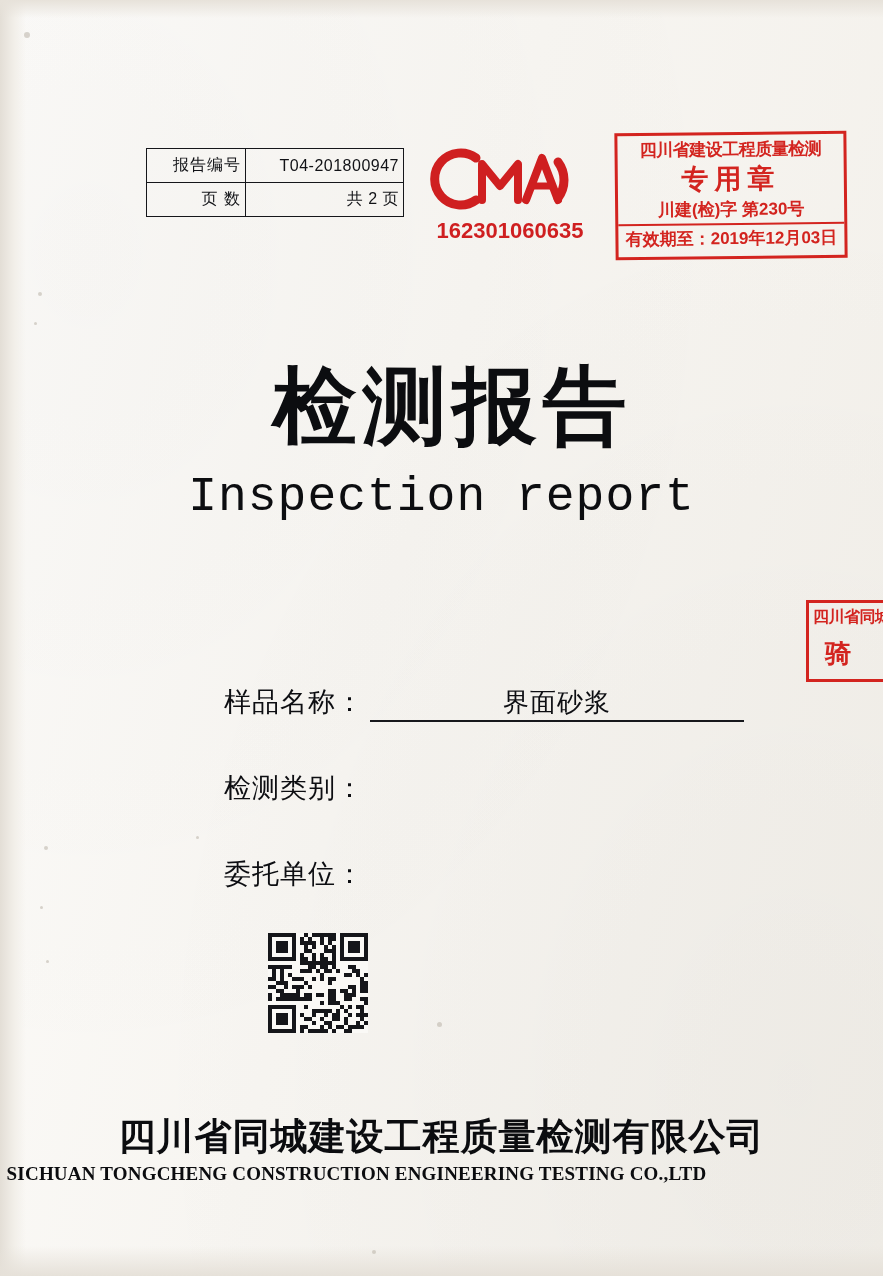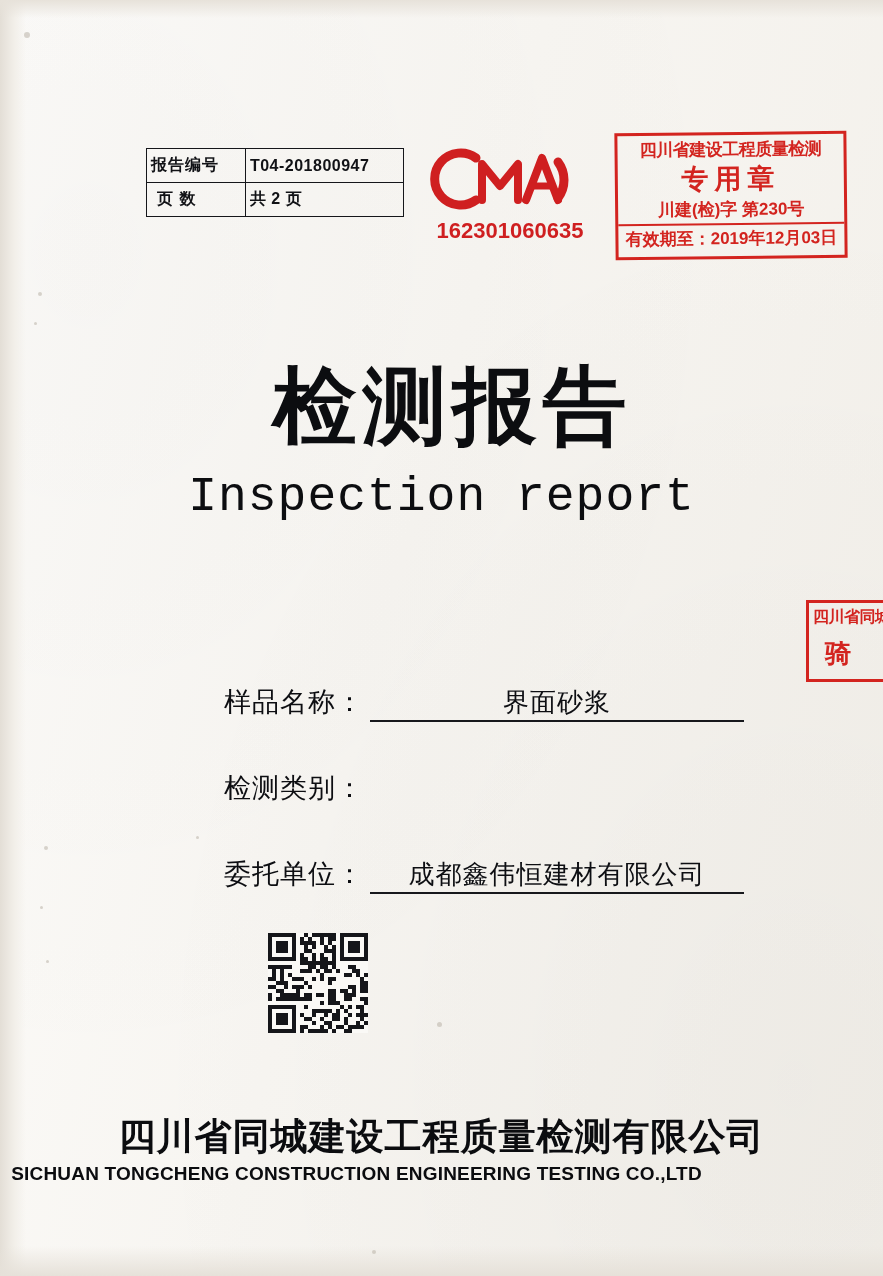--- a/index.html
+++ b/index.html
@@ -59,24 +59,23 @@
     top: 148px;
     width: 258px;
     border-collapse: collapse;
     font-family: "Liberation Sans", sans-serif;
   }
   .info-table td {
     border: 1px solid #15161a;
     height: 33px;
     font-size: 16px;
     color: #111216;
-    text-align: left;
+    text-align: right;
     padding: 0 4px;
     white-space: nowrap;
-    font-weight: bold;
   }
   .info-table td.label {
     width: 92px;
     letter-spacing: 1px;
   }
   .info-table td.value {
     width: 160px;
     font-family: "Liberation Sans", sans-serif;
     letter-spacing: 0.5px;
   }
@@ -250,21 +249,21 @@
     font-size: 37px;
     font-weight: bold;
     color: #0b0c0f;
     letter-spacing: 1px;
   }
   .footer-en {
     position: absolute;
     left: 0; top: 1163px;
     width: 713px;
     text-align: center;
-    font-family: Liberation Sans, sans-serif;
+    font-family: Liberation Serif, serif;
     font-size: 19px;
     font-weight: bold;
     color: #0b0c0f;
     letter-spacing: 0.2px;
   }
 </style>
 </head>
 <body>
 
 <div class="page">
@@ -332,21 +331,20 @@
   <div class="fields">
     <div class="field-row">
       <span class="field-label">样品名称：</span>
       <span class="field-value">界面砂浆</span>
     </div>
     <div class="field-row">
       <span class="field-label">检测类别：</span>
     </div>
     <div class="field-row">
       <span class="field-label">委托单位：</span>
-      <span class="field-value">成都鑫伟恒建材有限公司</span>
     </div>
   </div>
 
   <div class="qr">
     <svg id="qr-svg" viewBox="0 0 25 25" width="100" height="100" shape-rendering="crispEdges" aria-hidden="true">
         <rect width="25" height="25" fill="#faf9f6"></rect>
         <path d="M0 0h1v1h-1zM1 0h1v1h-1zM2 0h1v1h-1zM3 0h1v1h-1zM4 0h1v1h-1zM5 0h1v1h-1zM6 0h1v1h-1zM9 0h1v1h-1zM11 0h1v1h-1zM12 0h1v1h-1zM13 0h1v1h-1zM14 0h1v1h-1zM15 0h1v1h-1zM16 0h1v1h-1zM18 0h1v1h-1zM19 0h1v1h-1zM20 0h1v1h-1zM21 0h1v1h-1zM22 0h1v1h-1zM23 0h1v1h-1zM24 0h1v1h-1zM0 1h1v1h-1zM6 1h1v1h-1zM8 1h1v1h-1zM10 1h1v1h-1zM13 1h1v1h-1zM15 1h1v1h-1zM16 1h1v1h-1zM18 1h1v1h-1zM24 1h1v1h-1zM0 2h1v1h-1zM2 2h1v1h-1zM3 2h1v1h-1zM4 2h1v1h-1zM6 2h1v1h-1zM8 2h1v1h-1zM9 2h1v1h-1zM10 2h1v1h-1zM11 2h1v1h-1zM13 2h1v1h-1zM15 2h1v1h-1zM18 2h1v1h-1zM20 2h1v1h-1zM21 2h1v1h-1zM22 2h1v1h-1zM24 2h1v1h-1zM0 3h1v1h-1zM2 3h1v1h-1zM3 3h1v1h-1zM4 3h1v1h-1zM6 3h1v1h-1zM9 3h1v1h-1zM11 3h1v1h-1zM14 3h1v1h-1zM16 3h1v1h-1zM18 3h1v1h-1zM20 3h1v1h-1zM21 3h1v1h-1zM22 3h1v1h-1zM24 3h1v1h-1zM0 4h1v1h-1zM2 4h1v1h-1zM3 4h1v1h-1zM4 4h1v1h-1zM6 4h1v1h-1zM9 4h1v1h-1zM10 4h1v1h-1zM14 4h1v1h-1zM15 4h1v1h-1zM16 4h1v1h-1zM18 4h1v1h-1zM20 4h1v1h-1zM21 4h1v1h-1zM22 4h1v1h-1zM24 4h1v1h-1zM0 5h1v1h-1zM6 5h1v1h-1zM8 5h1v1h-1zM11 5h1v1h-1zM13 5h1v1h-1zM16 5h1v1h-1zM18 5h1v1h-1zM24 5h1v1h-1zM0 6h1v1h-1zM1 6h1v1h-1zM2 6h1v1h-1zM3 6h1v1h-1zM4 6h1v1h-1zM5 6h1v1h-1zM6 6h1v1h-1zM8 6h1v1h-1zM9 6h1v1h-1zM11 6h1v1h-1zM13 6h1v1h-1zM14 6h1v1h-1zM16 6h1v1h-1zM18 6h1v1h-1zM19 6h1v1h-1zM20 6h1v1h-1zM21 6h1v1h-1zM22 6h1v1h-1zM23 6h1v1h-1zM24 6h1v1h-1zM8 7h1v1h-1zM9 7h1v1h-1zM10 7h1v1h-1zM11 7h1v1h-1zM12 7h1v1h-1zM13 7h1v1h-1zM14 7h1v1h-1zM15 7h1v1h-1zM16 7h1v1h-1zM0 8h1v1h-1zM1 8h1v1h-1zM2 8h1v1h-1zM3 8h1v1h-1zM4 8h1v1h-1zM5 8h1v1h-1zM10 8h1v1h-1zM11 8h1v1h-1zM13 8h1v1h-1zM14 8h1v1h-1zM16 8h1v1h-1zM20 8h1v1h-1zM21 8h1v1h-1zM1 9h1v1h-1zM3 9h1v1h-1zM8 9h1v1h-1zM9 9h1v1h-1zM10 9h1v1h-1zM12 9h1v1h-1zM14 9h1v1h-1zM15 9h1v1h-1zM17 9h1v1h-1zM21 9h1v1h-1zM22 9h1v1h-1zM1 10h1v1h-1zM3 10h1v1h-1zM5 10h1v1h-1zM13 10h1v1h-1zM19 10h1v1h-1zM20 10h1v1h-1zM22 10h1v1h-1zM24 10h1v1h-1zM0 11h1v1h-1zM1 11h1v1h-1zM3 11h1v1h-1zM6 11h1v1h-1zM7 11h1v1h-1zM8 11h1v1h-1zM11 11h1v1h-1zM13 11h1v1h-1zM15 11h1v1h-1zM16 11h1v1h-1zM23 11h1v1h-1zM2 12h1v1h-1zM3 12h1v1h-1zM4 12h1v1h-1zM9 12h1v1h-1zM15 12h1v1h-1zM23 12h1v1h-1zM24 12h1v1h-1zM0 13h1v1h-1zM1 13h1v1h-1zM4 13h1v1h-1zM6 13h1v1h-1zM7 13h1v1h-1zM8 13h1v1h-1zM10 13h1v1h-1zM20 13h1v1h-1zM21 13h1v1h-1zM23 13h1v1h-1zM24 13h1v1h-1zM2 14h1v1h-1zM3 14h1v1h-1zM7 14h1v1h-1zM15 14h1v1h-1zM16 14h1v1h-1zM18 14h1v1h-1zM19 14h1v1h-1zM21 14h1v1h-1zM23 14h1v1h-1zM24 14h1v1h-1zM0 15h1v1h-1zM3 15h1v1h-1zM4 15h1v1h-1zM5 15h1v1h-1zM6 15h1v1h-1zM7 15h1v1h-1zM9 15h1v1h-1zM10 15h1v1h-1zM12 15h1v1h-1zM13 15h1v1h-1zM15 15h1v1h-1zM16 15h1v1h-1zM19 15h1v1h-1zM20 15h1v1h-1zM21 15h1v1h-1zM0 16h1v1h-1zM2 16h1v1h-1zM3 16h1v1h-1zM4 16h1v1h-1zM5 16h1v1h-1zM6 16h1v1h-1zM7 16h1v1h-1zM8 16h1v1h-1zM9 16h1v1h-1zM10 16h1v1h-1zM15 16h1v1h-1zM16 16h1v1h-1zM19 16h1v1h-1zM20 16h1v1h-1zM23 16h1v1h-1zM24 16h1v1h-1zM13 17h1v1h-1zM15 17h1v1h-1zM16 17h1v1h-1zM17 17h1v1h-1zM24 17h1v1h-1zM0 18h1v1h-1zM1 18h1v1h-1zM2 18h1v1h-1zM3 18h1v1h-1zM4 18h1v1h-1zM5 18h1v1h-1zM6 18h1v1h-1zM9 18h1v1h-1zM18 18h1v1h-1zM20 18h1v1h-1zM22 18h1v1h-1zM23 18h1v1h-1zM0 19h1v1h-1zM6 19h1v1h-1zM11 19h1v1h-1zM12 19h1v1h-1zM13 19h1v1h-1zM14 19h1v1h-1zM15 19h1v1h-1zM17 19h1v1h-1zM19 19h1v1h-1zM23 19h1v1h-1zM0 20h1v1h-1zM2 20h1v1h-1zM3 20h1v1h-1zM4 20h1v1h-1zM6 20h1v1h-1zM8 20h1v1h-1zM11 20h1v1h-1zM14 20h1v1h-1zM16 20h1v1h-1zM17 20h1v1h-1zM20 20h1v1h-1zM22 20h1v1h-1zM23 20h1v1h-1zM24 20h1v1h-1zM0 21h1v1h-1zM2 21h1v1h-1zM3 21h1v1h-1zM4 21h1v1h-1zM6 21h1v1h-1zM9 21h1v1h-1zM10 21h1v1h-1zM13 21h1v1h-1zM16 21h1v1h-1zM17 21h1v1h-1zM19 21h1v1h-1zM23 21h1v1h-1zM0 22h1v1h-1zM2 22h1v1h-1zM3 22h1v1h-1zM4 22h1v1h-1zM6 22h1v1h-1zM11 22h1v1h-1zM14 22h1v1h-1zM15 22h1v1h-1zM19 22h1v1h-1zM22 22h1v1h-1zM24 22h1v1h-1zM0 23h1v1h-1zM6 23h1v1h-1zM8 23h1v1h-1zM9 23h1v1h-1zM13 23h1v1h-1zM15 23h1v1h-1zM17 23h1v1h-1zM18 23h1v1h-1zM20 23h1v1h-1zM21 23h1v1h-1zM22 23h1v1h-1zM23 23h1v1h-1zM0 24h1v1h-1zM1 24h1v1h-1zM2 24h1v1h-1zM3 24h1v1h-1zM4 24h1v1h-1zM5 24h1v1h-1zM6 24h1v1h-1zM8 24h1v1h-1zM10 24h1v1h-1zM11 24h1v1h-1zM12 24h1v1h-1zM13 24h1v1h-1zM14 24h1v1h-1zM16 24h1v1h-1zM19 24h1v1h-1zM20 24h1v1h-1z" fill="#15161a"></path>
       </svg>
   </div>
 

